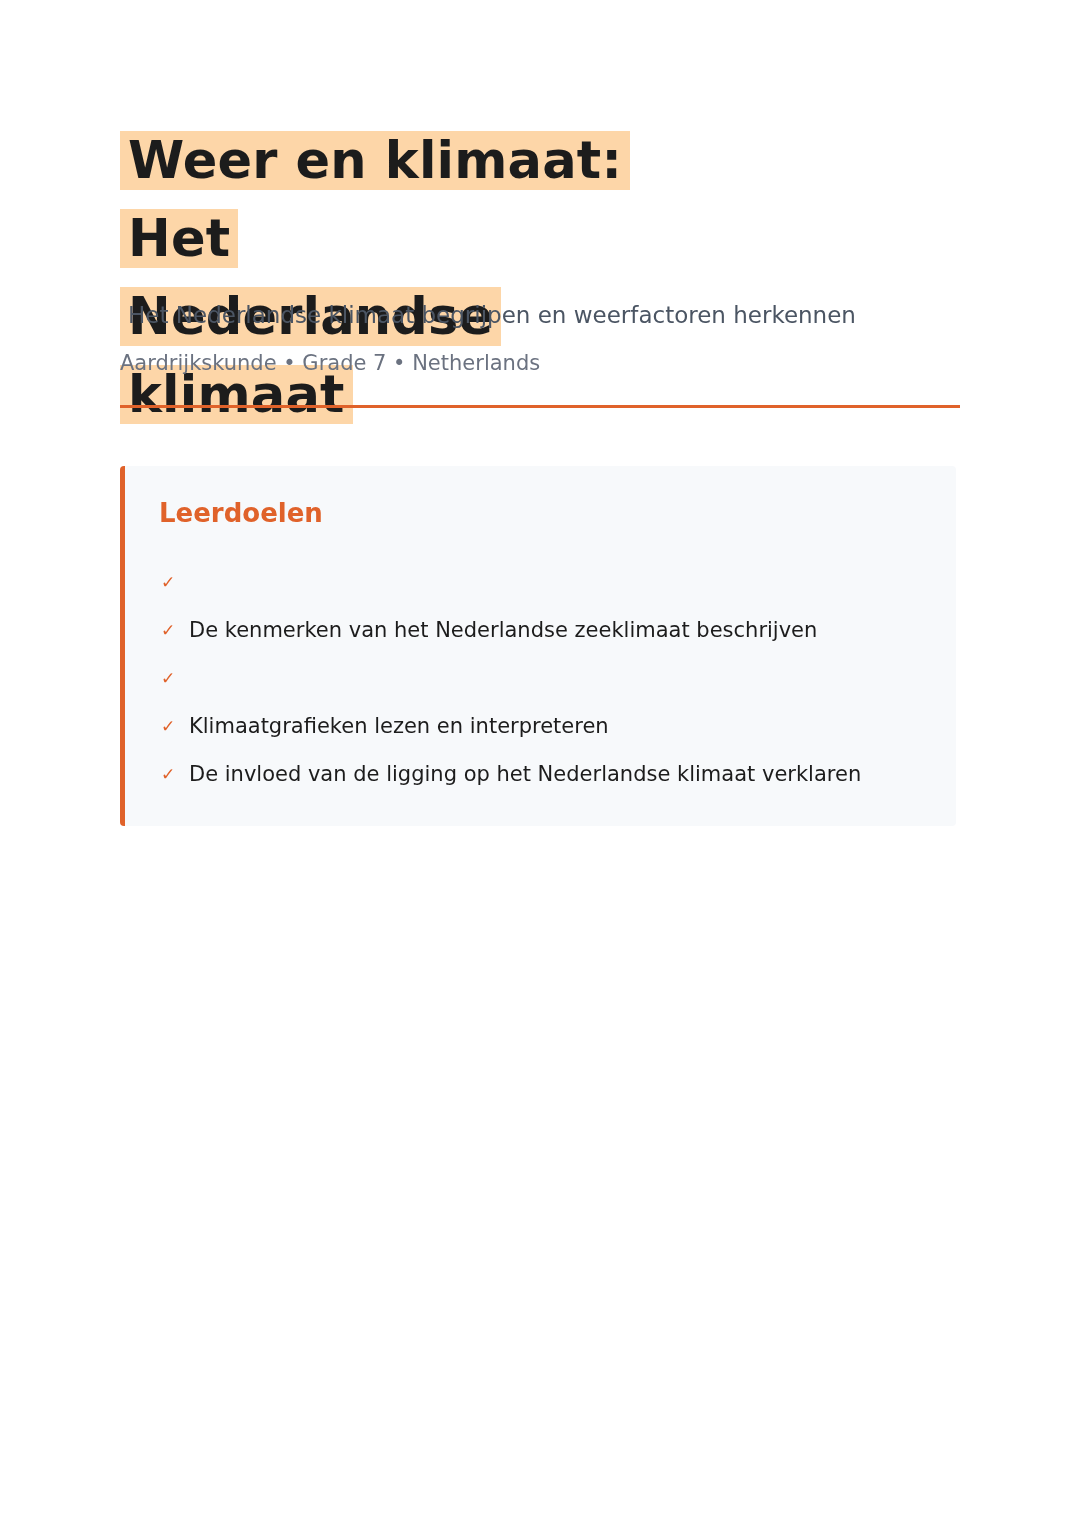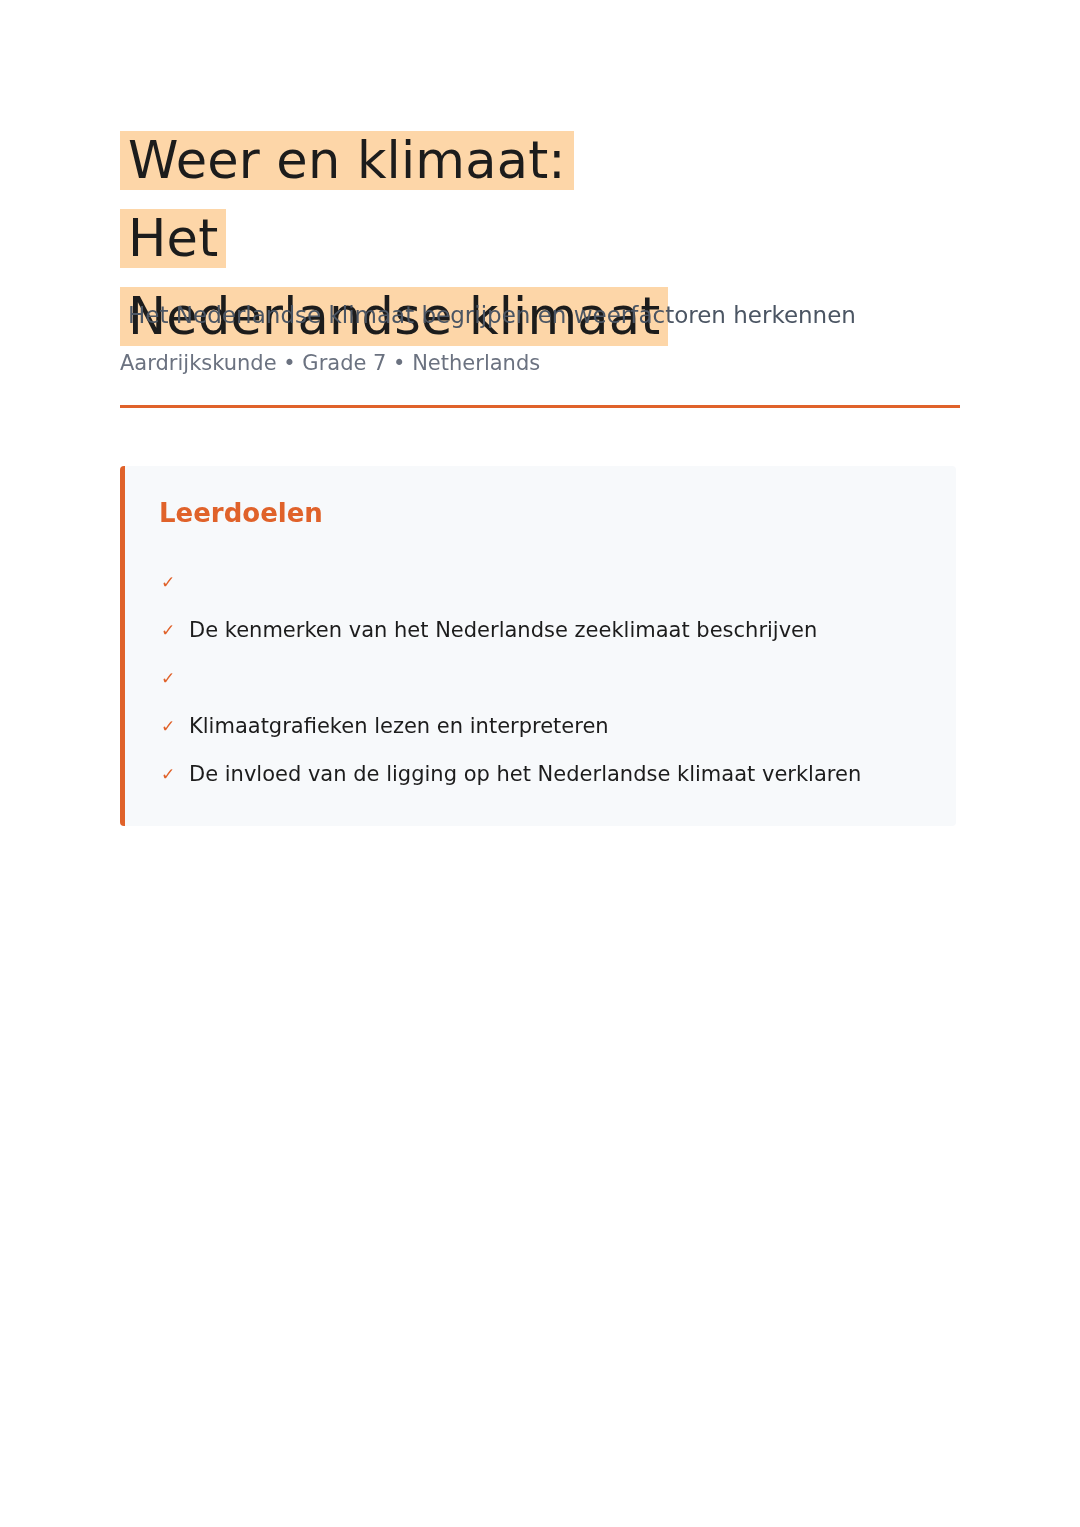--- a/index.html
+++ b/index.html
@@ -21,21 +21,21 @@
       top: 0;
       width: 840px;
     }
     .title {
       margin: 0;
       position: absolute;
       top: 122px;
       left: 0;
       width: 560px;
       font-size: 51px;
-      font-weight: normal;
+      font-weight: bold;
       line-height: 78px;
       color: #1c1c1c;
       letter-spacing: 0.2px;
     }
     .title .hl {
       background: #fdd6a8;
       padding: 0 8px 0 8px;
       box-decoration-break: clone;
       -webkit-box-decoration-break: clone;
     }

